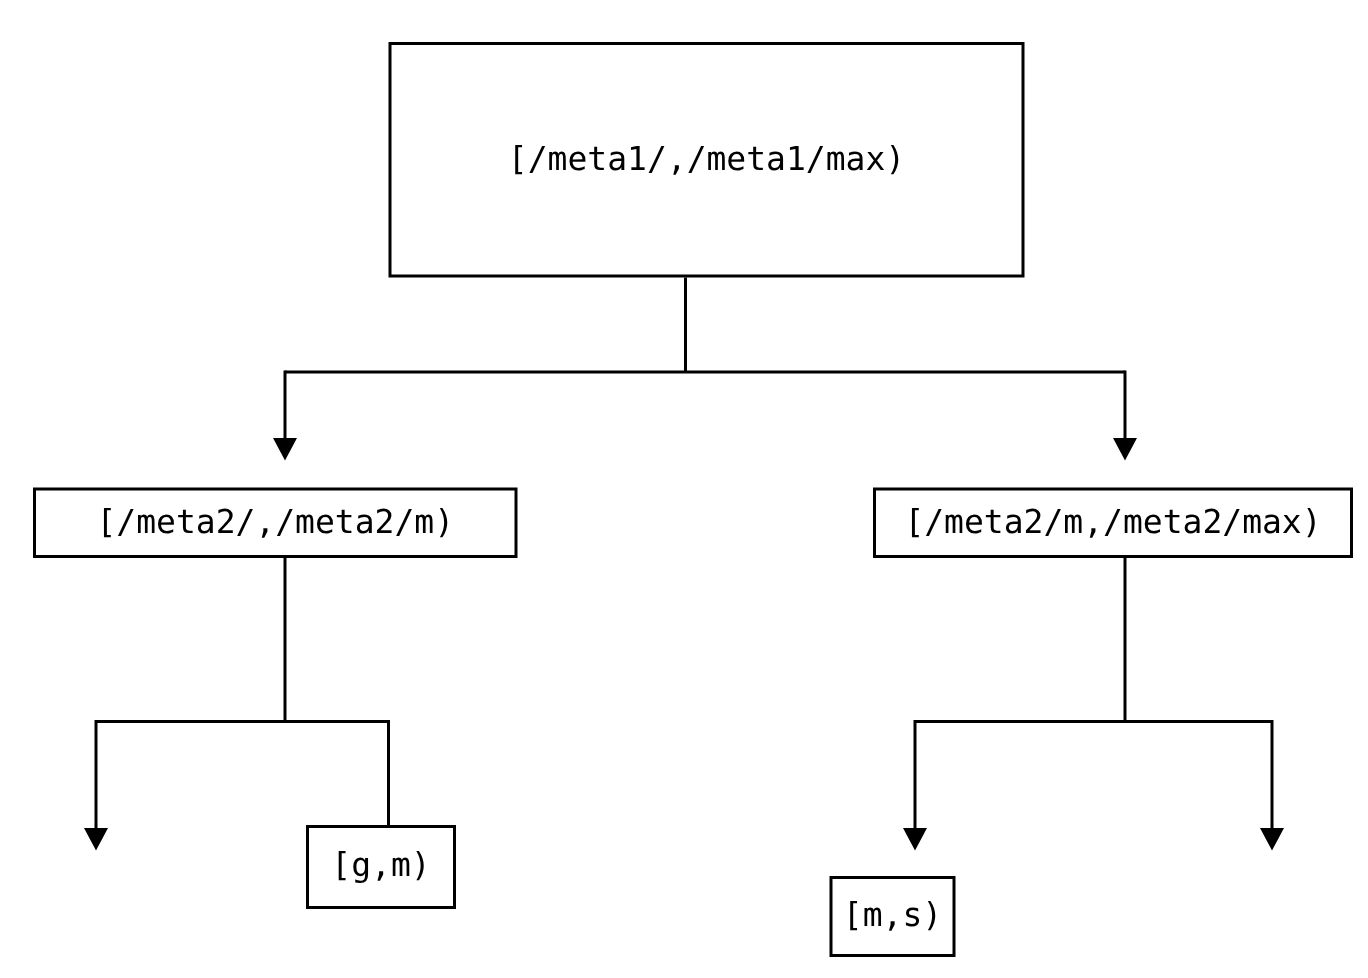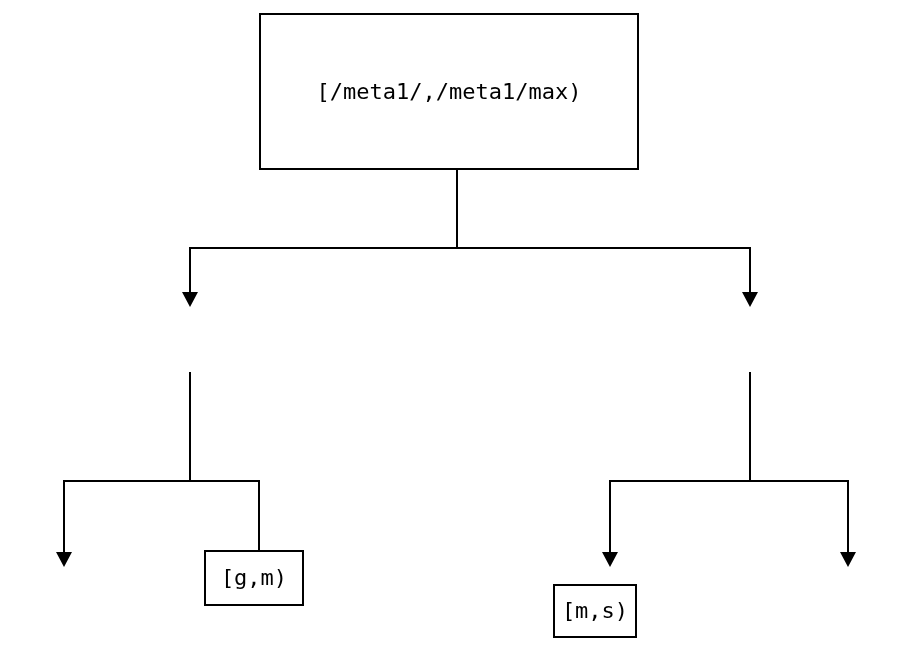--- a/index.html
+++ b/index.html
@@ -29,21 +29,21 @@
     border: 2px solid #000000;
     background: #ffffff;
     display: flex;
     align-items: center;
     justify-content: center;
     font-size: 22px;
     line-height: 1;
     color: #000000;
     white-space: pre;
   }
-  .node-root      { left: 259px; top: 13px;  width: 380px; height: 157px; }
+  .node-root      { left: 259px; top: 28px;  width: 424px; height: 157px; }
   .node-left      { left: 22px;  top: 325px; width: 323px; height: 47px; }
   .node-right     { left: 582px; top: 325px; width: 320px; height: 47px; }
   .node-leaf-ag   { left: 9px;   top: 584px; width: 99px;  height: 54px; }
   .node-leaf-gm   { left: 204px; top: 550px; width: 100px; height: 56px; }
   .node-leaf-ms   { left: 553px; top: 584px; width: 84px; height: 54px; }
   .node-leaf-smax { left: 778px; top: 584px; width: 127px; height: 54px; }
 </style>
 </head>
 <body>
 
@@ -72,21 +72,23 @@
       <polygon points="742,292 758,292 750,307"></polygon>
       <polygon points="56,552 72,552 64,567"></polygon>
       <polygon points="251,552 267,552 259,567"></polygon>
       <polygon points="602,552 618,552 610,567"></polygon>
       <polygon points="840,552 856,552 848,567"></polygon>
     </g>
   </svg>
 
   <div class="node node-root">[/meta1/,/meta1/max)</div>
 
+  <div class="node node-left">[/meta2/,/meta2/m)</div>
 
+  <div class="node node-right">[/meta2/m,/meta2/max)</div>
 
 
   <div class="node node-leaf-gm">[g,m)</div>
 
   <div class="node node-leaf-ms">[m,s)</div>
 
 
 </div>
 
 </body></html>

